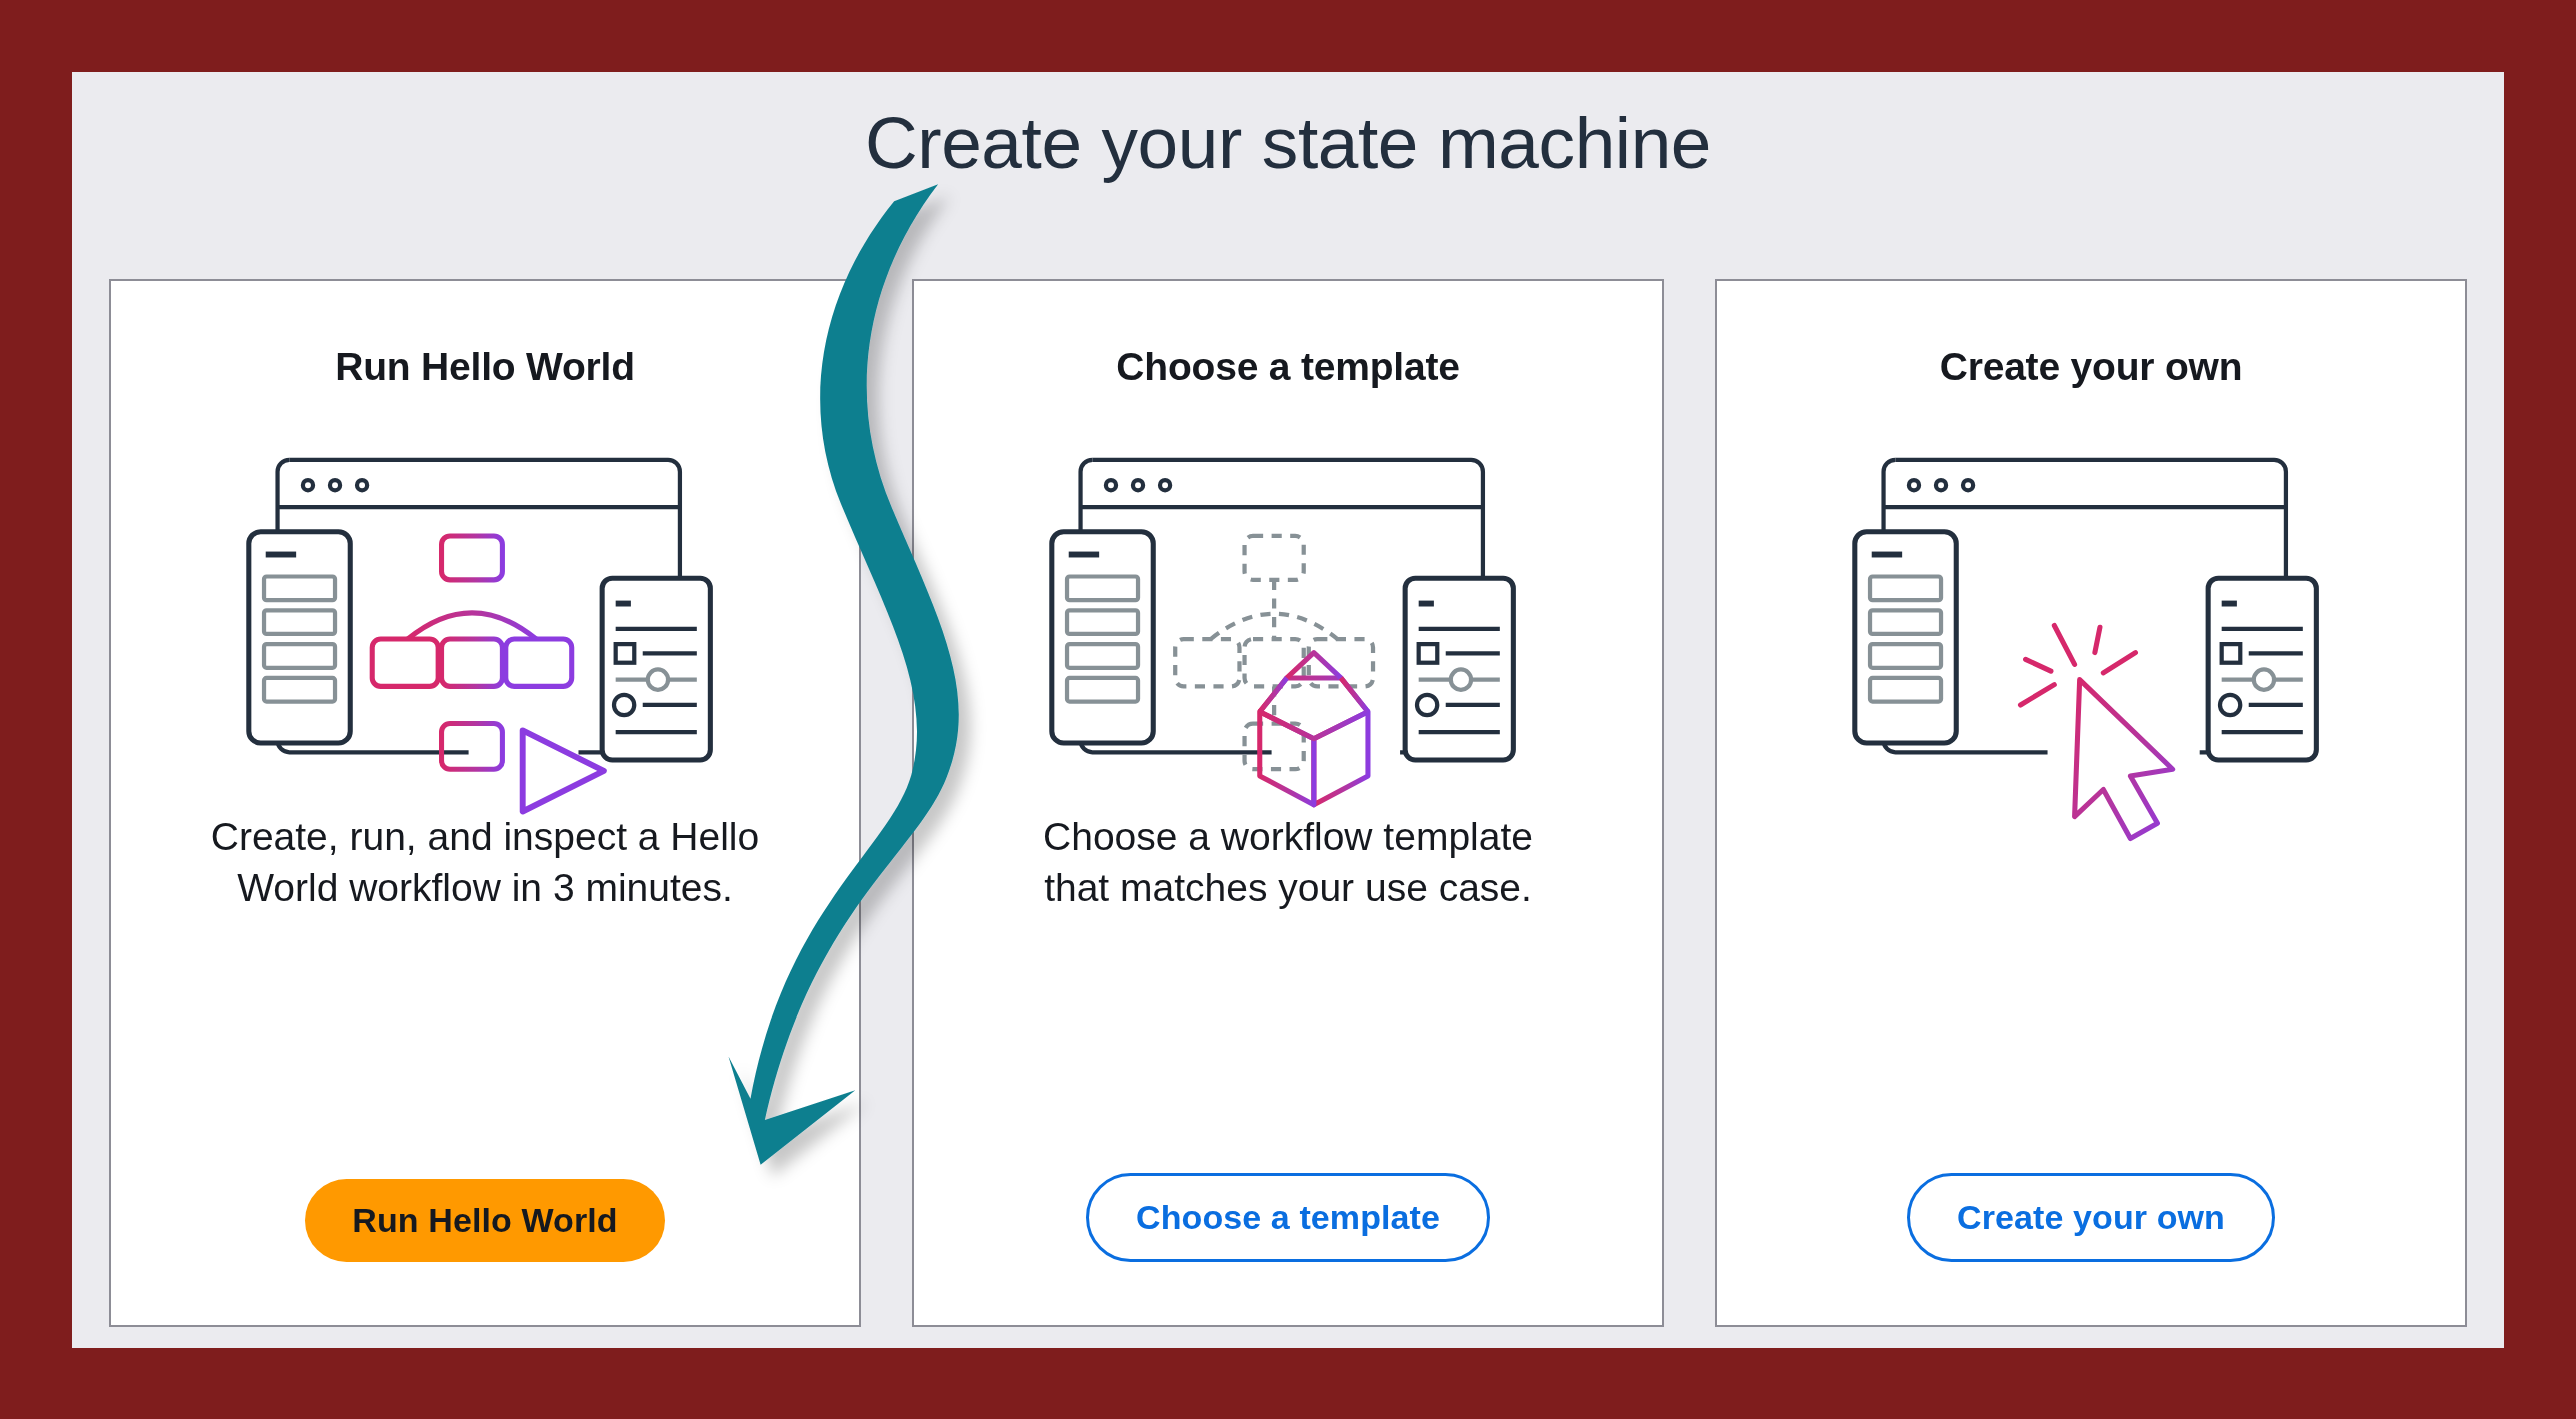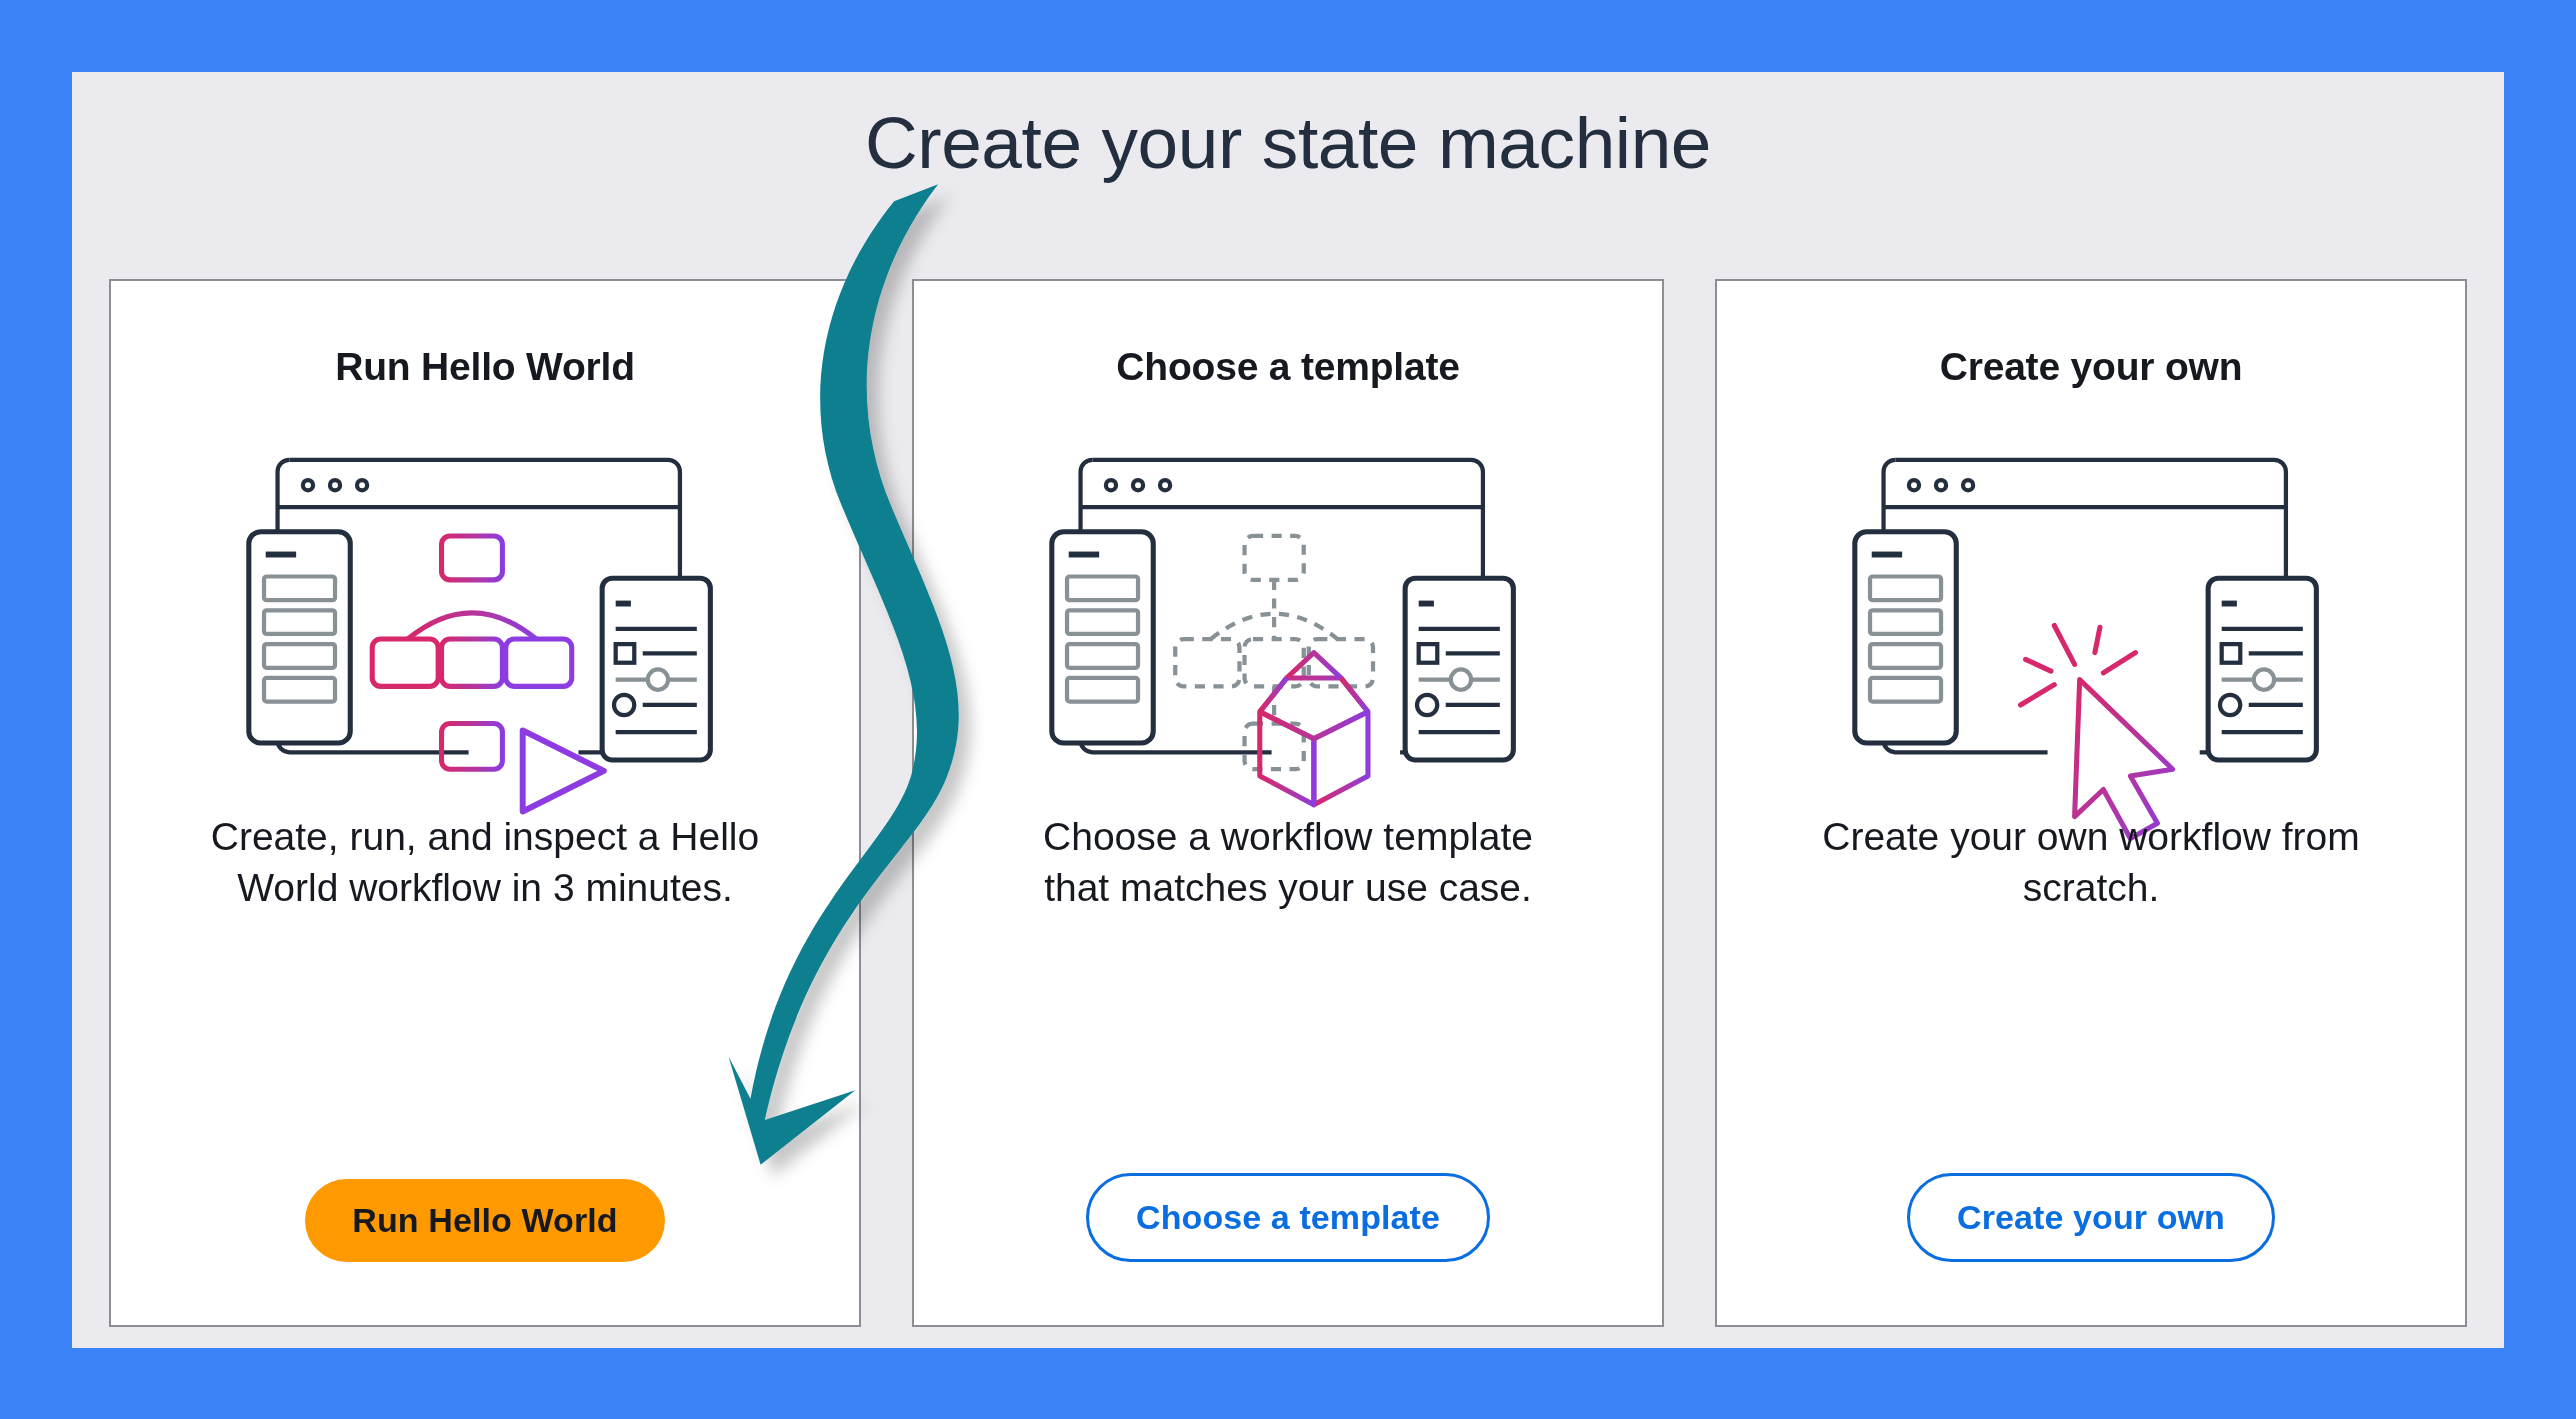--- a/index.html
+++ b/index.html
@@ -1,19 +1,19 @@
 <!DOCTYPE html>
 <html style="font-size:13.5px"><head>
 <meta charset="utf-8">
 <style>
   * { margin:0; padding:0; box-sizing:border-box; }
   html,body { width:2576px; height:1420px; background:#ffffff; overflow:hidden; }
   body { font-family:"Liberation Sans", sans-serif; }
 
-  .stage { position:relative; width:2576px; height:1420px; background:#3b82f6; }
+  .stage { position:relative; width:2576px; height:1420px; background:#7f1d1d; }
 
   .panel {
     position:absolute; left:72px; top:72px; width:2432px; height:1276px;
     background:#ebebef;
   }
 
   .page-title {
     position:absolute; left:0; top:34px; width:2432px;
     text-align:center; font-size:73px; font-weight:400; color:#232f3e;
     letter-spacing:-0.4px; line-height:1;
@@ -269,21 +269,20 @@
               <line x1="506" y1="269" x2="570" y2="269" stroke="#232f3e" stroke-width="5"></line>
               <line x1="474" y1="300" x2="570" y2="300" stroke="#879196" stroke-width="5"></line>
               <circle cx="524" cy="300" r="12" fill="#ffffff" stroke="#879196" stroke-width="5"></circle>
               <circle cx="484" cy="330" r="12" fill="none" stroke="#232f3e" stroke-width="5"></circle>
               <line x1="506" y1="330" x2="570" y2="330" stroke="#232f3e" stroke-width="5"></line>
               <line x1="474" y1="362" x2="570" y2="362" stroke="#232f3e" stroke-width="5"></line>
             </g>
           </svg>
         </div>
 
-        <div class="card-desc">Create your own workflow from scratch.</div>
 
         <div class="btn-wrap">
           <button class="btn btn-secondary">Create your own</button>
         </div>
       </div>
 
     </div>
   </div>
 
   <svg class="arrow-layer" viewBox="0 0 3048 1680" xmlns="http://www.w3.org/2000/svg">

